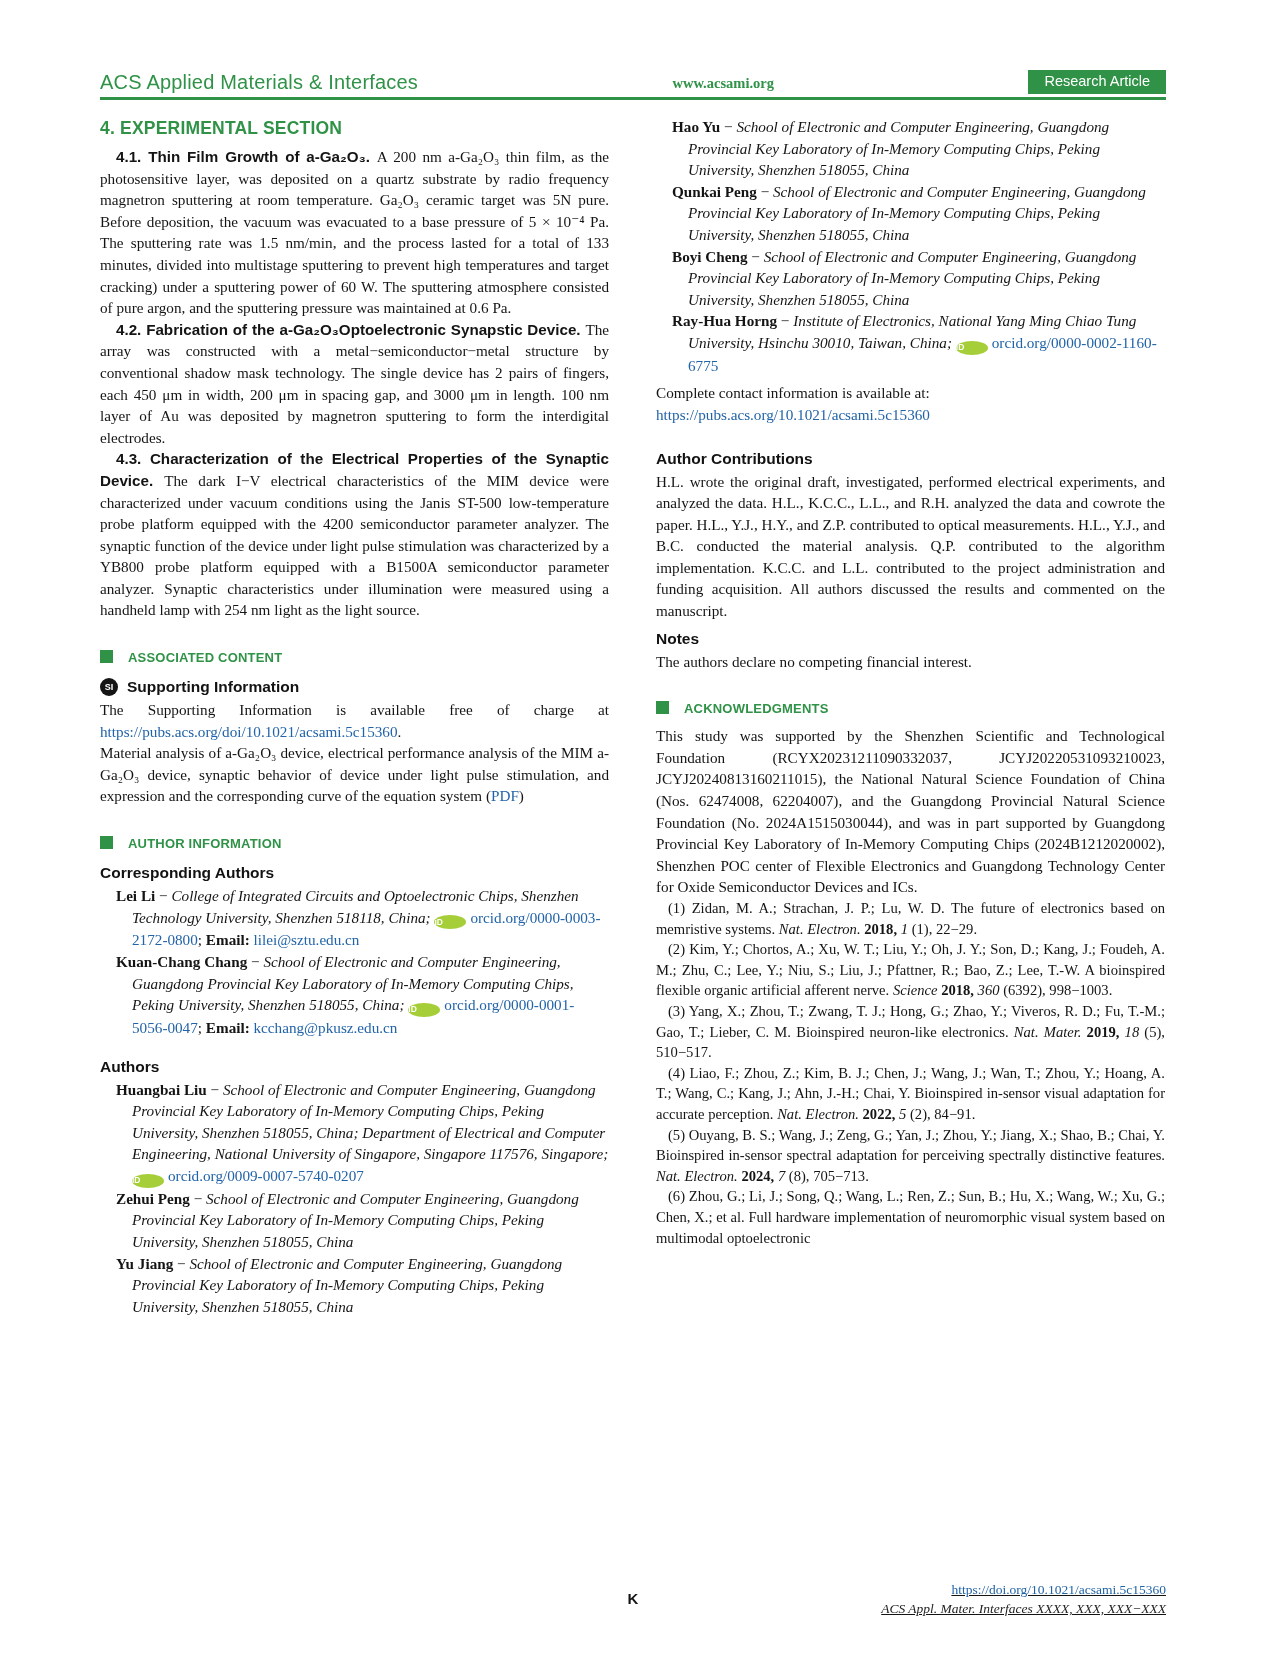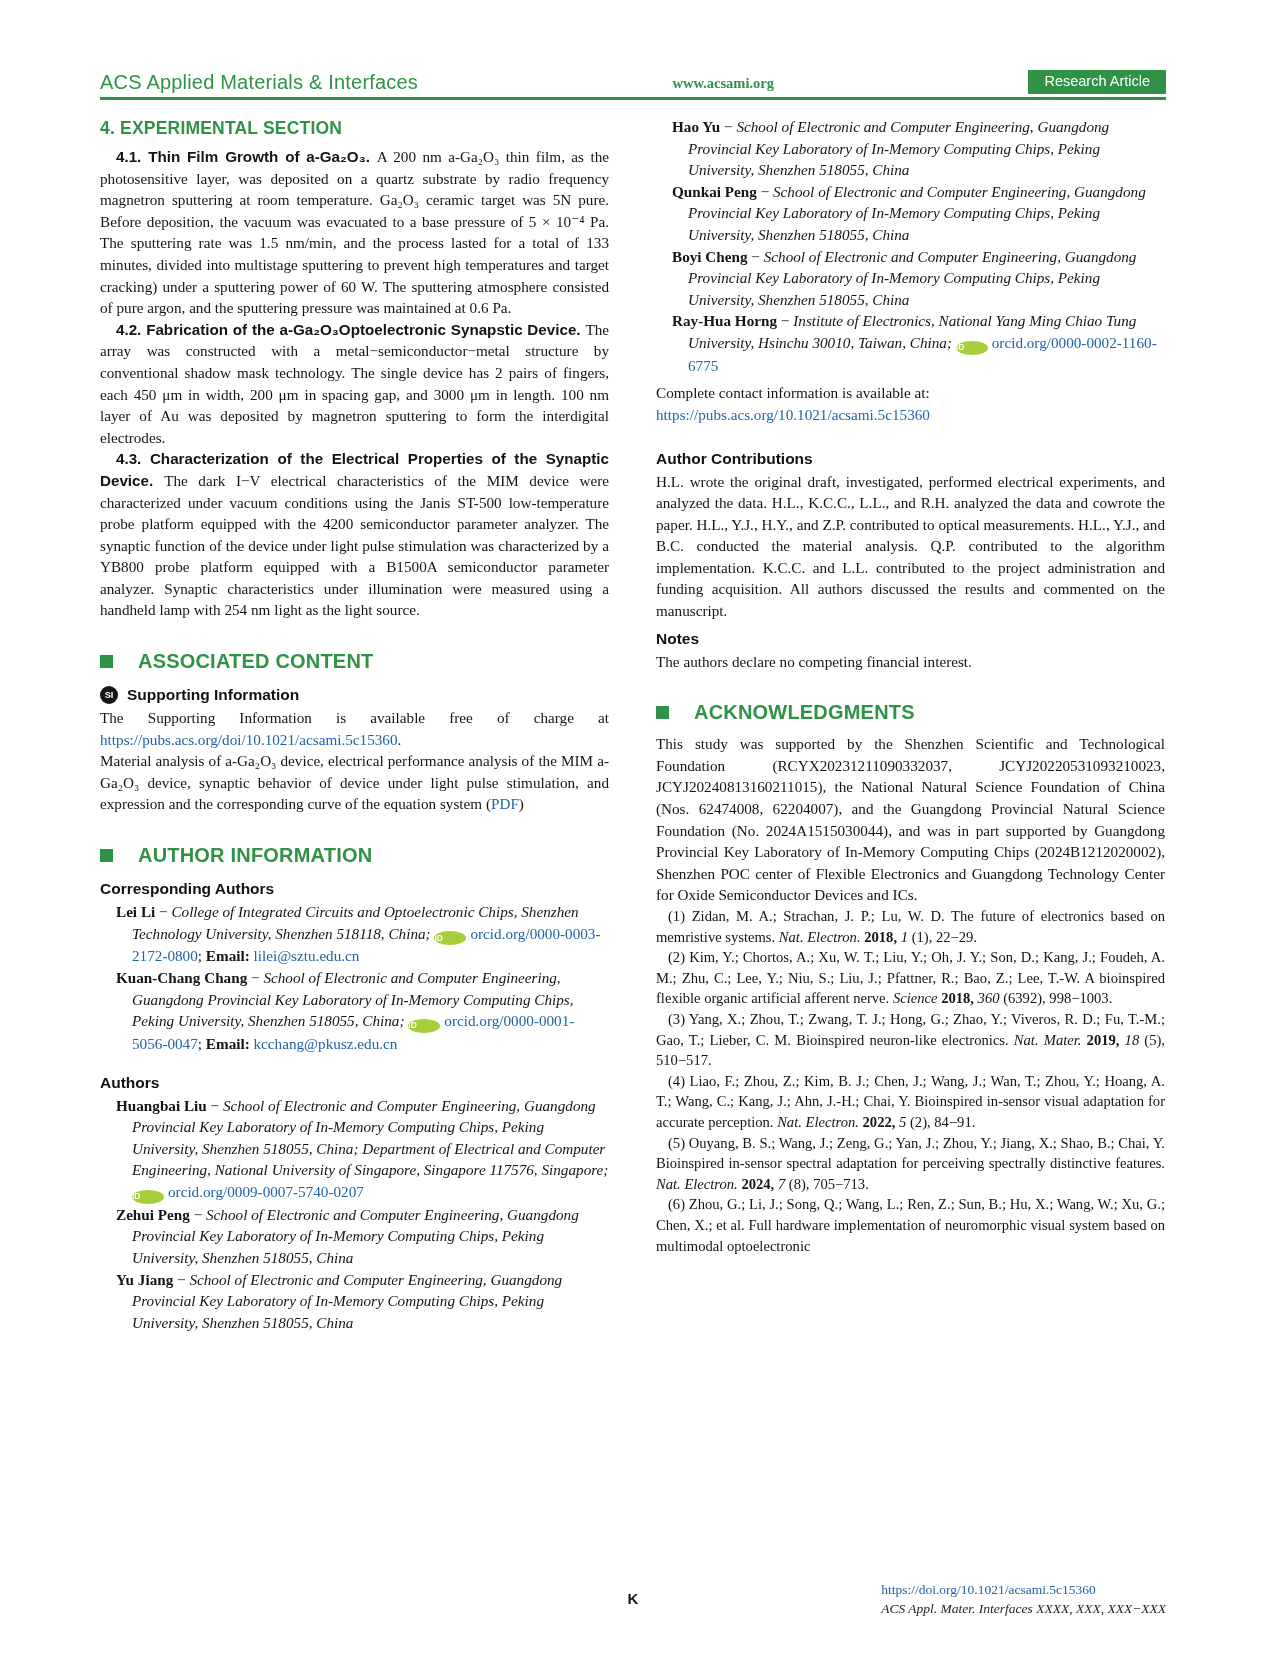--- a/index.html
+++ b/index.html
@@ -35,23 +35,23 @@
     display:flex;gap:47px;
   }
   .col{width:509px;}
   p.body{font-size:15.2px;line-height:21.6px;margin:0;text-align:justify;}
   p.find{text-indent:16px;}
   h1.secnum{
     font-family:"Liberation Sans","DejaVu Sans",sans-serif;font-weight:bold;
     font-size:17.5px;color:var(--green);margin:6px 0 7px;letter-spacing:.2px;
   }
   h2.acshead{
-    display:flex;align-items:center;gap:25px;
+    display:flex;align-items:flex-start;gap:15px;
     font-family:"Liberation Sans","DejaVu Sans",sans-serif;font-weight:bold;
-    font-size:20px;color:var(--green);margin:29px 0 9px;letter-spacing:.2px;
+    font-size:13px;color:var(--green);margin:29px 0 9px;letter-spacing:.2px;
   }
   .sq{width:13px;height:13px;background:var(--green);flex:0 0 auto;}
   h3.sub{
     font-family:"Liberation Sans","DejaVu Sans",sans-serif;font-weight:bold;
     font-size:15.5px;color:#121212;margin:13px 0 3px;display:flex;align-items:center;
   }
   .si-badge{
     display:inline-flex;align-items:center;justify-content:center;
     width:18px;height:18px;border-radius:50%;background:#151515;color:#fff;
     font-family:"Liberation Sans","DejaVu Sans",sans-serif;font-size:9px;font-weight:bold;
@@ -80,21 +80,21 @@
   .refs p{
     font-size:14.6px;line-height:20.6px;margin:0;
     text-indent:12px;text-align:justify;
   }
   
   .ftr{position:absolute;left:100px;right:100px;top:1580px;height:60px;}
   .pg-letter{
     position:absolute;left:0;right:0;top:10px;text-align:center;
     font-family:"Liberation Sans","DejaVu Sans",sans-serif;font-weight:bold;font-size:15px;
   }
-  .ftr-right{position:absolute;right:0;top:0;line-height:19px;}
+  .ftr-right{position:absolute;right:0;top:0;text-align:right;line-height:19px;text-decoration:underline;}
   .ftr-doi{color:var(--link);font-size:13.5px;}
   .ftr-cite{font-style:italic;font-size:13.5px;color:#222;}
 </style>
 </head>
 <body>
 
 <div class="page">
 
   <div class="hdr">
     <span class="jname">ACS Applied Materials &amp; Interfaces</span>

